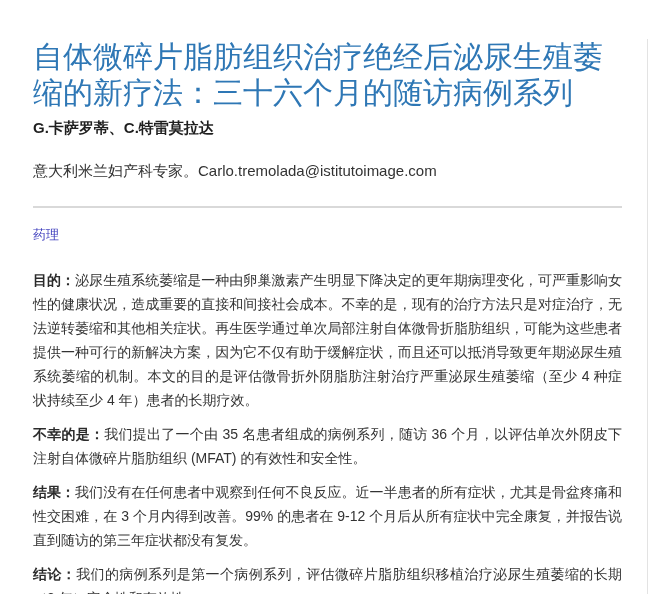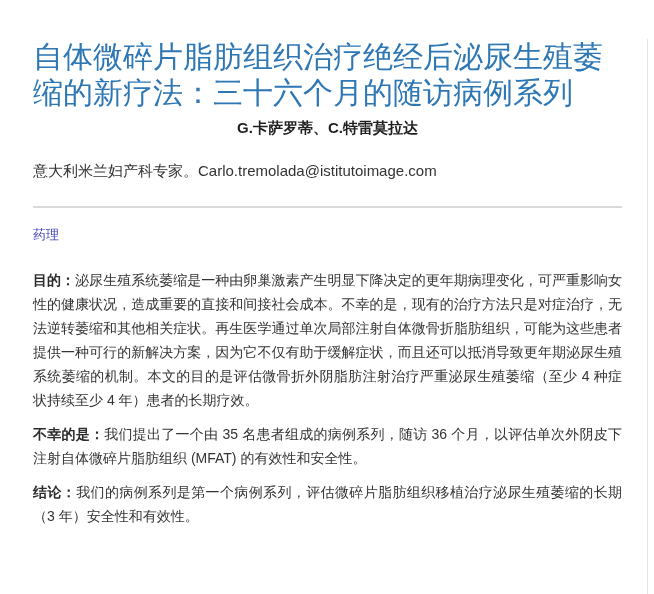--- a/index.html
+++ b/index.html
@@ -18,21 +18,21 @@
   }
   .page{position:relative;width:654px;height:594px;padding:0 32px 0 33px;}
   .title{
     margin:39px 0 0 0;
     font-size:30px;line-height:36px;font-weight:400;
     color:var(--title-blue);
     letter-spacing:0;
   }
   .authors{
     margin-top:8px;
-    font-size:15px;line-height:18px;font-weight:700;color:#1f1f1f;text-align:center;
+    font-size:15px;line-height:18px;font-weight:700;color:#1f1f1f;
   }
   .affiliation{
     margin-top:25px;
     font-size:15px;line-height:18px;color:var(--body-text);
   }
   .divider{
     margin-top:26px;
     height:2px;background:var(--divider);
     width:100%;
   }
@@ -77,20 +77,21 @@
 
   <div class="divider"></div>
 
   <a class="category">药理</a>
 
   <div class="abstract">
     <p class="first"><strong>目的：</strong><span>泌尿生殖系统萎缩是一种由卵巢激素产生明显下降决定的更年期病理变化，可严重影响女性的健康状况，造成重要的直接和间接社会成本。不幸的是，现有的治疗方法只是对症治疗，无法逆转萎缩和其他相关症状。再生医学通过单次局部注射自体微骨折脂肪组织，可能为这些患者提供一种可行的新解决方案，因为它不仅有助于缓解症状，而且还可以抵消导致更年期泌尿生殖系统萎缩的机制。本文的目的是评估微骨折外阴脂肪注射治疗严重泌尿生殖萎缩（至少 4 种症状持续至少 4 年）患者的长期疗效。</span></p>
 
     <p><strong>不幸的是：</strong><span>我们提出了一个由 35 名患者组成的病例系列，随访 36 个月，以评估单次外阴皮下注射自体微碎片脂肪组织 (MFAT) 的有效性和安全性。</span></p>
 
+    <p><strong>结果：</strong><span>我们没有在任何患者中观察到任何不良反应。近一半患者的所有症状，尤其是骨盆疼痛和性交困难，在 3 个月内得到改善。99% 的患者在 9-12 个月后从所有症状中完全康复，并报告说直到随访的第三年症状都没有复发。</span></p>
 
     <p><strong>结论：</strong><span>我们的病例系列是第一个病例系列，评估微碎片脂肪组织移植治疗泌尿生殖萎缩的长期（3 年）安全性和有效性。</span></p>
   </div>
 
   <div class="watermark">
     <svg width="30" height="24" viewBox="0 0 30 24" fill="none" xmlns="http://www.w3.org/2000/svg">
       <path d="M2 9 C3.5 15.5, 9 18.5, 13.5 13.5" stroke="#b5b5b5" stroke-width="1.6" fill="none" stroke-linecap="round"></path>
       <circle cx="20" cy="11" r="7.2" stroke="#b5b5b5" stroke-width="1.6" fill="none"></circle>
       <circle cx="17.5" cy="9.5" r="1" fill="#b5b5b5"></circle>
       <circle cx="22.5" cy="9.5" r="1" fill="#b5b5b5"></circle>

